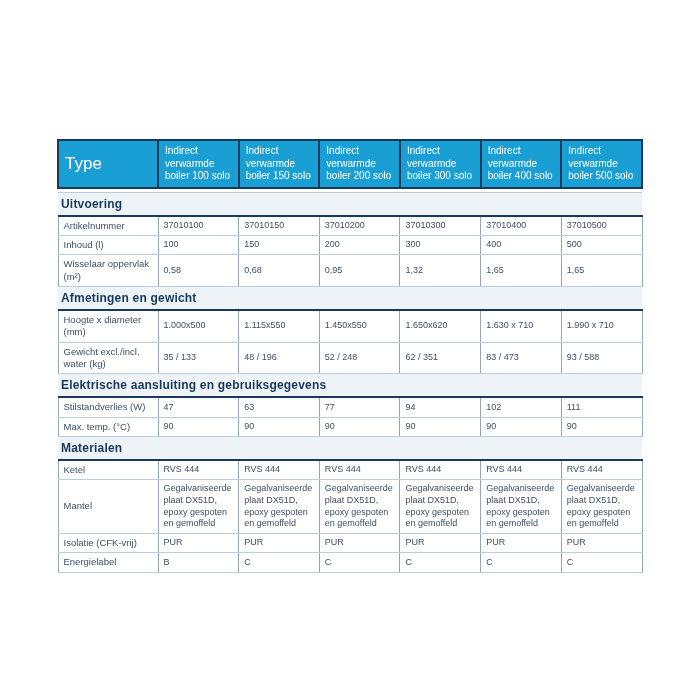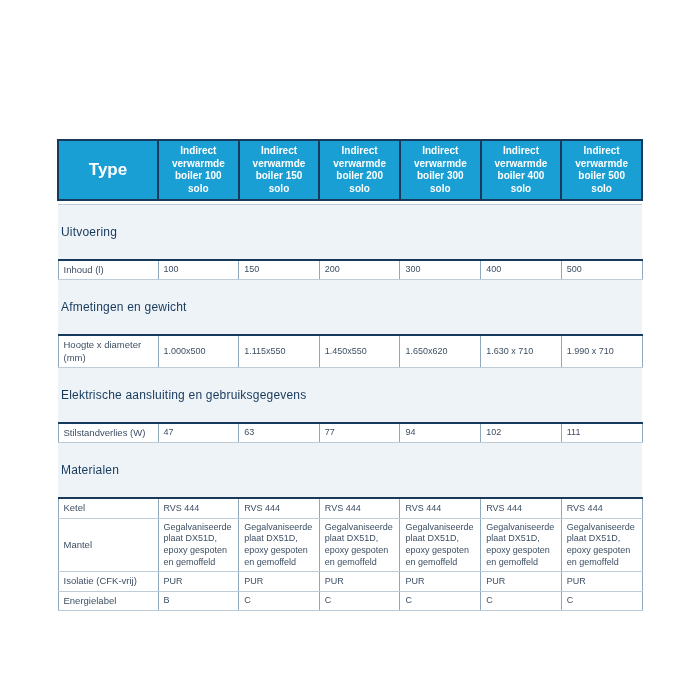--- a/index.html
+++ b/index.html
@@ -13,42 +13,42 @@
   table.spec{
     position:absolute;left:57px;top:139px;
     width:586px;
     border-collapse:collapse;
     table-layout:fixed;
   }
   table.spec th{
     background:var(--blue,#1a9fd5);
     color:var(--header-text,#ffffff);
     border:2px solid var(--navy,#17395c);
-    font-weight:bold;
-    text-align:center;
+    font-weight:normal;
+    text-align:left;
     vertical-align:middle;
     padding:4px 6px;
     font-size:10px;
     line-height:1.25;
   }
   table.spec th.type-th{
     font-size:17px;
   }
   tr.spacer td{
     border:none;background:#ffffff;height:3px;padding:0;
   }
   td.section{
     border:none;
     border-top:1px solid var(--hline,#bccdd9);
     border-bottom:2px solid var(--navy,#17395c);
     background:var(--section-bg,#eef3f7);
     color:var(--navy,#17395c);
-    font-weight:normal;
+    font-weight:bold;
     font-size:12px;
-    padding:20px 3px;
+    padding:4px 3px;
     letter-spacing:.2px;
   }
   td.label, td.val{
     border-left:1px solid var(--vline,#8fa8bc);
     border-right:1px solid var(--vline,#8fa8bc);
     border-top:1px solid var(--hline,#bccdd9);
     border-bottom:1px solid var(--hline,#bccdd9);
     color:var(--text,#3d4f63);
     vertical-align:middle;
     padding:3px 5px;
@@ -83,53 +83,89 @@
         </tr>
     </thead>
     <tbody id="table-body">
         <tr class="spacer">
           <td colspan="7"></td>
         </tr>
         <tr>
           <td class="section" colspan="7">Uitvoering</td>
         </tr>
         <tr>
+          <td class="label">Artikelnummer</td>
+          <td class="val">37010100</td>
+          <td class="val">37010150</td>
+          <td class="val">37010200</td>
+          <td class="val">37010300</td>
+          <td class="val">37010400</td>
+          <td class="val">37010500</td>
+        </tr>
+        <tr>
           <td class="label">Inhoud (l)</td>
           <td class="val">100</td>
           <td class="val">150</td>
           <td class="val">200</td>
           <td class="val">300</td>
           <td class="val">400</td>
           <td class="val">500</td>
         </tr>
         <tr>
+          <td class="label">Wisselaar oppervlak (m²)</td>
+          <td class="val">0,58</td>
+          <td class="val">0,68</td>
+          <td class="val">0,95</td>
+          <td class="val">1,32</td>
+          <td class="val">1,65</td>
+          <td class="val">1,65</td>
+        </tr>
+        <tr>
           <td class="section" colspan="7">Afmetingen en gewicht</td>
         </tr>
         <tr>
           <td class="label">Hoogte x diameter (mm)</td>
           <td class="val">1.000x500</td>
           <td class="val">1.115x550</td>
           <td class="val">1.450x550</td>
           <td class="val">1.650x620</td>
           <td class="val">1.630 x 710</td>
           <td class="val">1.990 x 710</td>
         </tr>
         <tr>
+          <td class="label">Gewicht excl./incl. water (kg)</td>
+          <td class="val">35 / 133</td>
+          <td class="val">48 / 196</td>
+          <td class="val">52 / 248</td>
+          <td class="val">62 / 351</td>
+          <td class="val">83 / 473</td>
+          <td class="val">93 / 588</td>
+        </tr>
+        <tr>
           <td class="section" colspan="7">Elektrische aansluiting en gebruiksgegevens</td>
         </tr>
         <tr>
           <td class="label">Stilstandverlies (W)</td>
           <td class="val">47</td>
           <td class="val">63</td>
           <td class="val">77</td>
           <td class="val">94</td>
           <td class="val">102</td>
           <td class="val">111</td>
         </tr>
         <tr>
+          <td class="label">Max. temp. (°C)</td>
+          <td class="val">90</td>
+          <td class="val">90</td>
+          <td class="val">90</td>
+          <td class="val">90</td>
+          <td class="val">90</td>
+          <td class="val">90</td>
+        </tr>
+        <tr>
           <td class="section" colspan="7">Materialen</td>
         </tr>
         <tr>
           <td class="label">Ketel</td>
           <td class="val">RVS 444</td>
           <td class="val">RVS 444</td>
           <td class="val">RVS 444</td>
           <td class="val">RVS 444</td>
           <td class="val">RVS 444</td>
           <td class="val">RVS 444</td>

